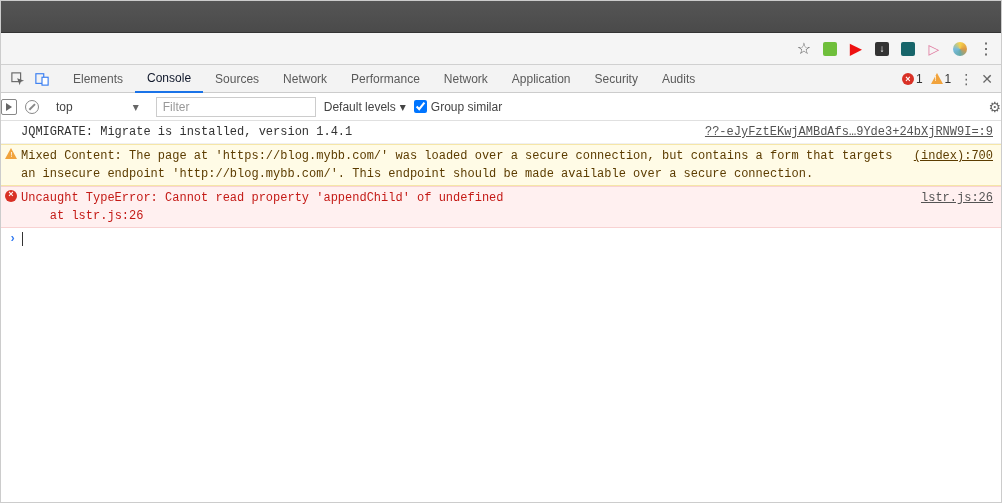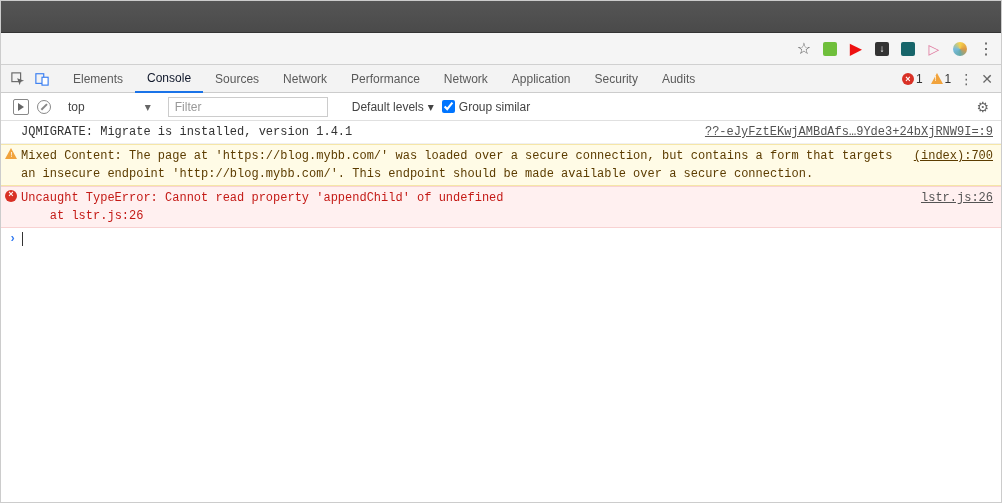--- a/index.html
+++ b/index.html
@@ -25,30 +25,30 @@
 .tab { padding: 0 12px; height:28px; display:flex; align-items:center; color:#5a5a5a; cursor:pointer; }
 .tab.active { color:#0f172a; border-bottom: 2px solid #1a73e8; }
 .dt-right { margin-left:auto; display:flex; align-items:center; gap:8px; padding-right:8px; }
 .err-count { display:flex; align-items:center; gap:2px; color:#333; }
 .err-ico { width:12px;height:12px;border-radius:50%;background:#d93025;color:#fff;font-size:9px;display:flex;align-items:center;justify-content:center;font-weight:bold;}
 .warn-ico { width:0;height:0;border-left:6px solid transparent;border-right:6px solid transparent;border-bottom:11px solid #f1a33c;position:relative;}
 .warn-ico::after{content:"!";position:absolute;left:-2px;top:1px;font-size:8px;color:#fff;}
 .kebab { color:#666; cursor:pointer; font-size:14px; }
 .close-x { color:#666; cursor:pointer; font-size:14px; }
 
-.console-toolbar { height:28px; background:#fff; border-bottom:1px solid #e0e0e0; display:flex; align-items:center; padding:0 12px; gap:8px; }
+.console-toolbar { height:28px; background:#fff; border-bottom:1px solid #e0e0e0; display:flex; align-items:center; padding:0 0; gap:8px; }
 .play-box { width:16px;height:16px;border:1px solid #888;border-radius:2px;display:flex;align-items:center;justify-content:center;cursor:pointer;}
 .play-box svg{width:8px;height:8px;}
 .clear-ico { width:14px;height:14px;border:1.5px solid #888;border-radius:50%;position:relative;cursor:pointer;}
 .clear-ico::after{content:"";position:absolute;left:2px;top:5px;width:8px;height:1.5px;background:#888;transform:rotate(-45deg);}
 .ctx-select { display:flex;align-items:center;gap:60px;padding:2px 8px;border:1px solid transparent;cursor:pointer;color:#444;}
 .ctx-select .chev{color:#666;}
 .filter-input { width:160px; height:20px; border:1px solid #ccc; padding:0 6px; font-size:12px; color:#333; background:#fff;}
 .filter-input::placeholder{color:#999;}
-.levels { display:flex;align-items:center;gap:4px;color:#444;cursor:pointer;margin-left:16px;}
+.levels { display:flex;align-items:center;gap:4px;color:#444;cursor:pointer;}
 .chk { display:flex;align-items:center;gap:4px;color:#444;}
 .chk input{cursor:pointer;}
 .gear { margin-left:auto; color:#666; cursor:pointer; font-size:14px; }
 
 .messages { flex:1; overflow:auto; font-family: Consolas, "Courier New", monospace; font-size:12px; }
 .msg { display:flex; padding:2px 8px 2px 20px; line-height:1.5; border-bottom:1px solid #f0f0f0; position:relative;justify-content:flex-end; }
 .msg .body { flex:1; white-space:pre-wrap; }
 .msg .src { color:#545454; text-decoration:underline; white-space:nowrap; padding-left:20px; cursor:pointer; }
 .msg-log { background:#fff; color:#333; }
 .msg-warn { background:#fffbe6; color:#5c3c00; border-top:1px solid #f5e6a8; border-bottom:1px solid #f5e6a8;}

